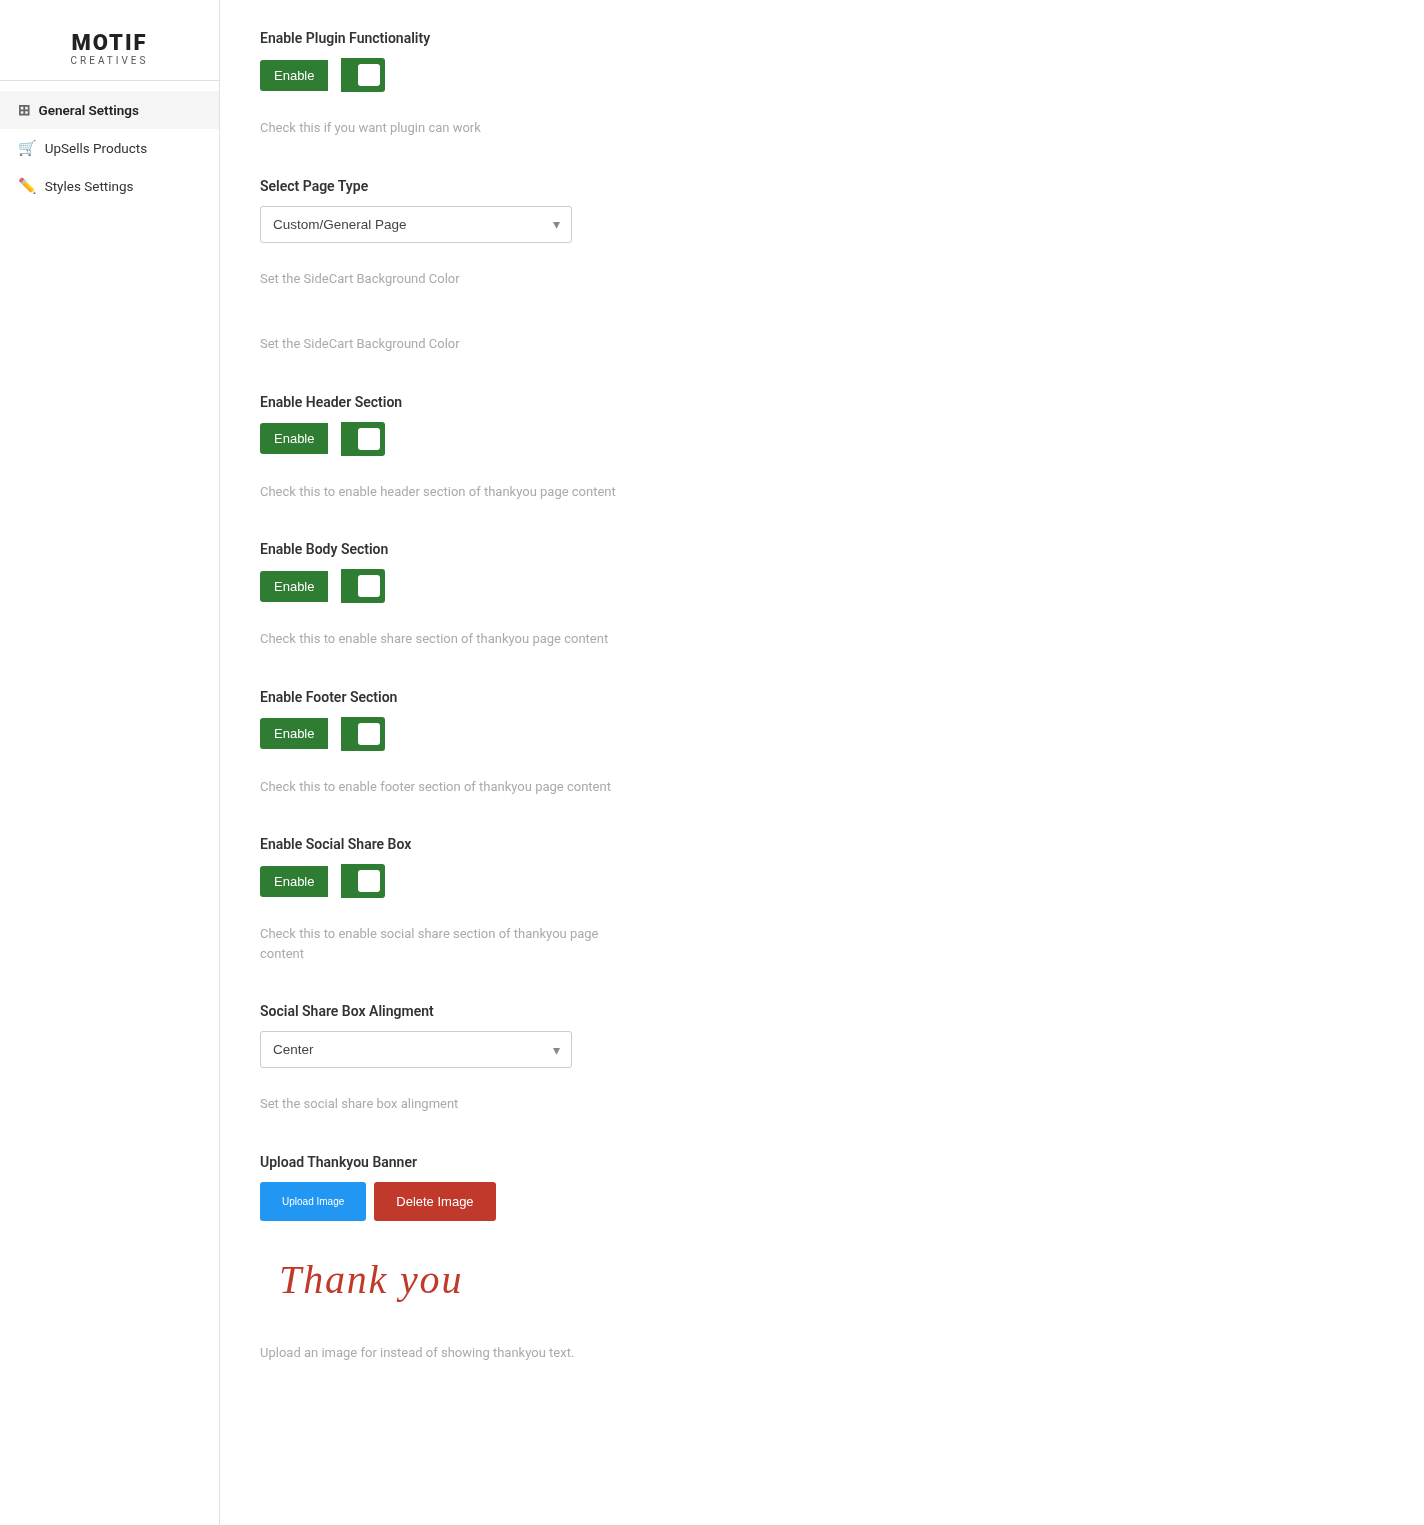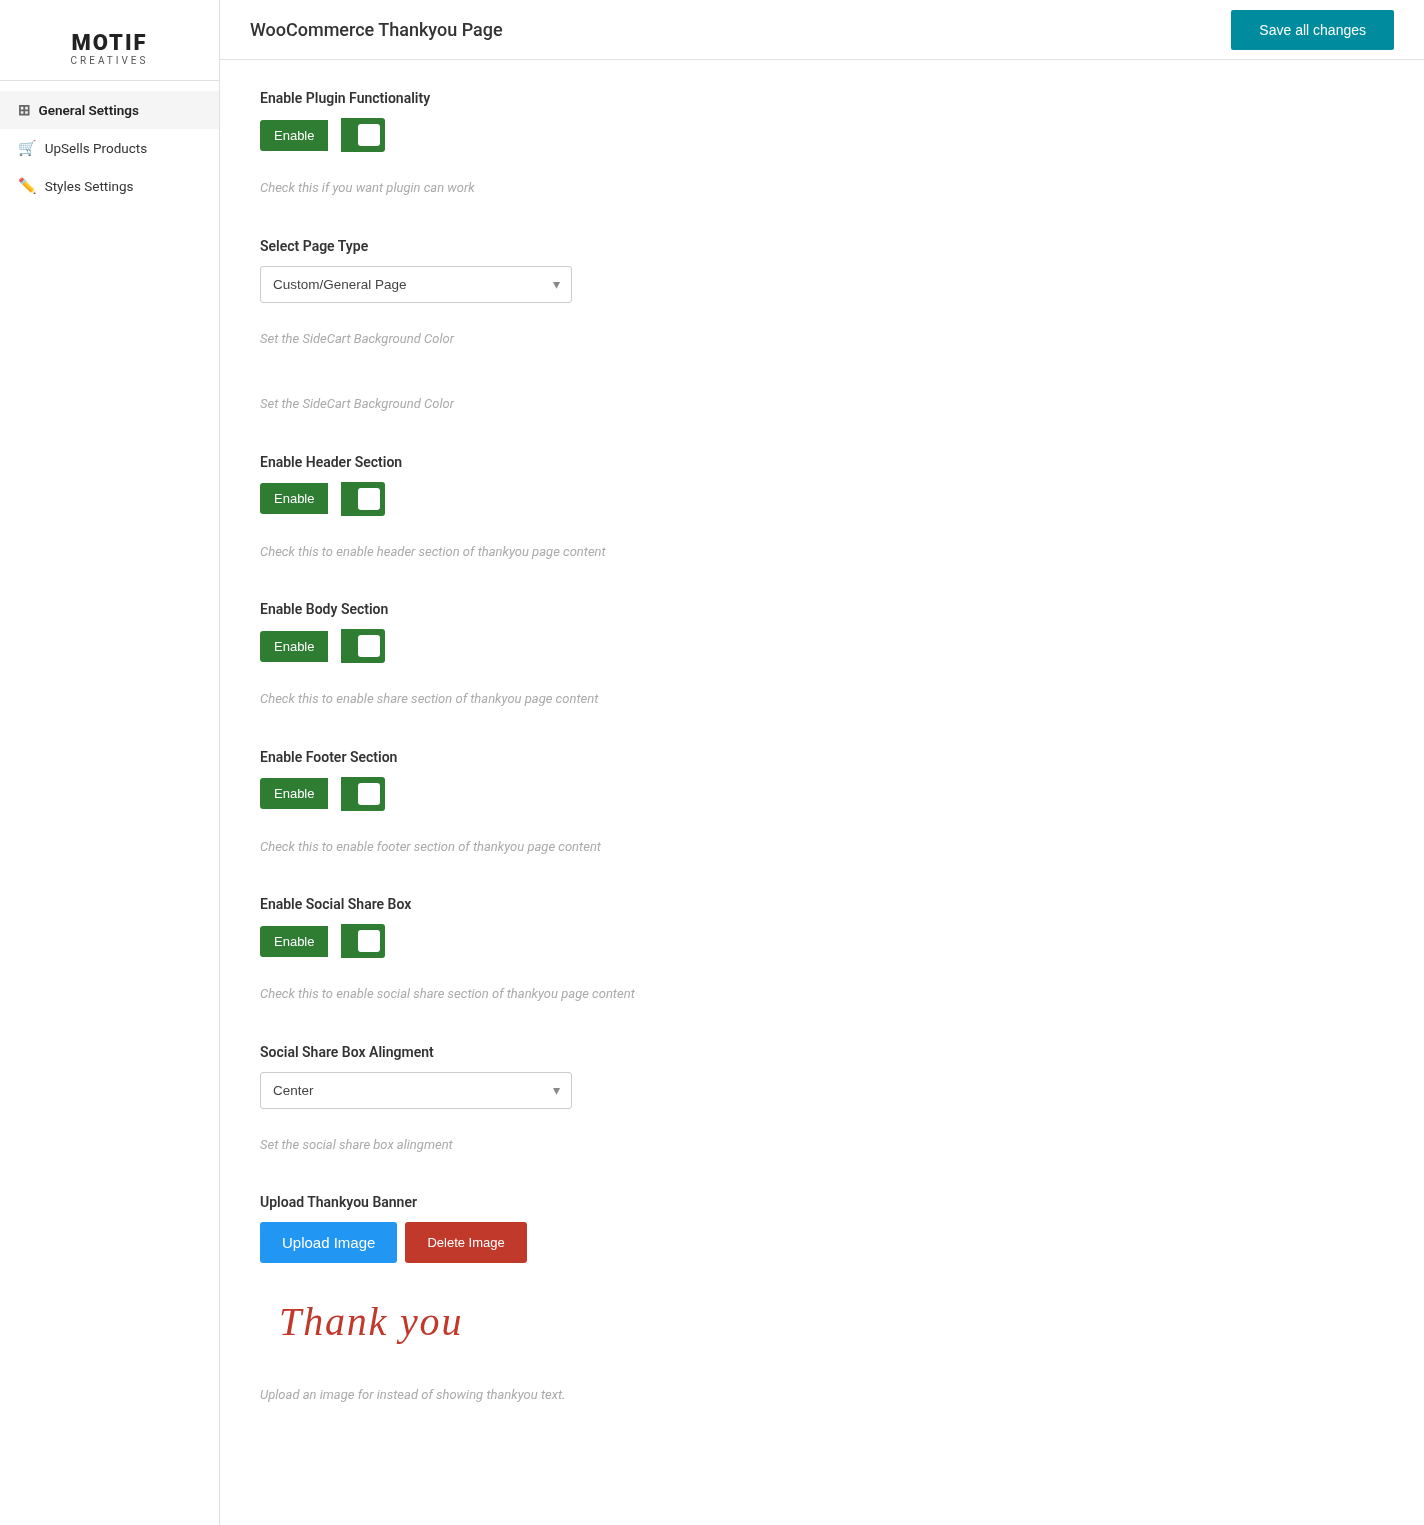--- a/index.html
+++ b/index.html
@@ -74,21 +74,20 @@
       gap: 20px;
       flex-direction: column;
     }
     .setting-left { flex: 1; min-width: 0; }
     .setting-right {
       width: 380px;
       flex-shrink: 0;
       display: flex;
       align-items: flex-end;
       padding-top: 6px;
-      font-style: italic;
     }
     .setting-label {
       font-size: 14px;
       font-weight: 600;
       color: #333;
       margin-bottom: 12px;
     }
     .setting-hint {
       font-size: 13px;
       color: #aaa;
@@ -159,21 +158,21 @@
       font-size: 14px;
     }
 
     
     .upload-buttons { display: flex; gap: 8px; margin-bottom: 16px; }
     .upload-btn {
       background: #2196f3;
       color: #fff;
       border: none;
       padding: 12px 22px;
-      font-size: 15px;
+      font-size: 10px;
       font-weight: 500;
       cursor: pointer;
       border-radius: 3px;
     }
     .delete-btn {
       background: #c0392b;
       color: #fff;
       border: none;
       padding: 12px 22px;
       font-size: 13px;
@@ -217,24 +216,20 @@
       <span>UpSells Products</span>
     </div>
     <div class="sidebar-item">
       <span class="sidebar-icon">✏️</span>
       <span>Styles Settings</span>
     </div>
   </nav>
 </div>
 
 <div class="main">
-  <div class="header-bar">
-    <h1 class="header-title">WooCommerce Thankyou Page</h1>
-    <button class="save-btn">Save all changes</button>
-  </div>
 
   <div class="content">
 
     <div class="setting-row">
       <div class="setting-left">
         <div class="setting-label">Enable Plugin Functionality</div>
         <div class="toggle-container">
           <button class="toggle-label-btn">Enable</button>
           <div class="toggle-switch">
             <div class="toggle-knob"></div>

